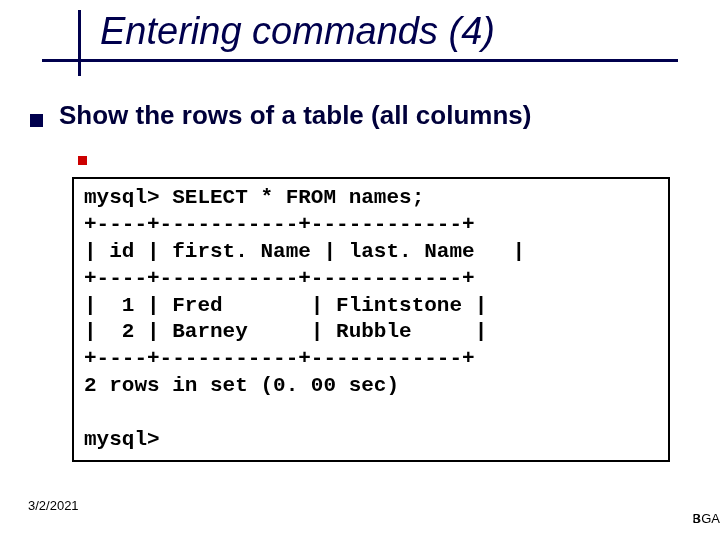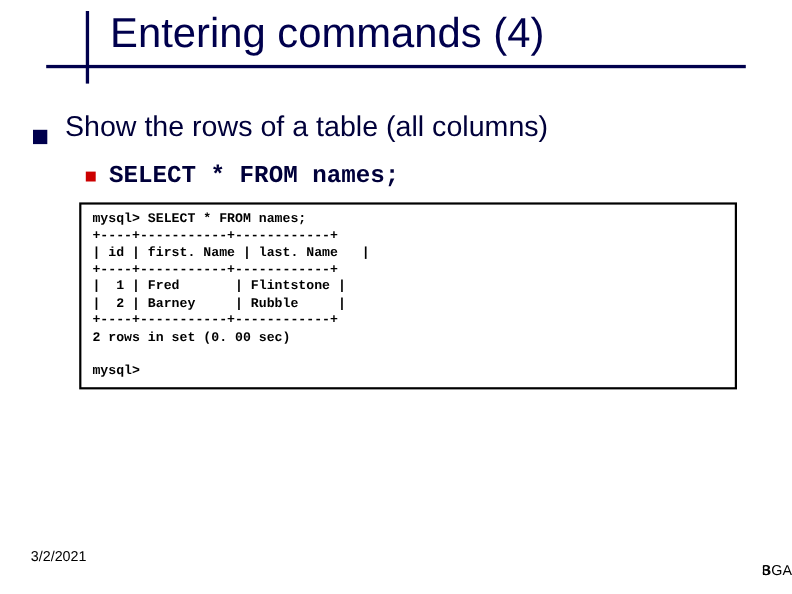--- a/index.html
+++ b/index.html
@@ -11,20 +11,21 @@
     font-family: "Verdana", "Geneva", sans-serif;
     color: #000033;
     position: relative;
     overflow: hidden;
   }
   .title-wrap {
     position: absolute;
     top: 10px;
     left: 0;
     width: 720px;
+    font-style: italic;
   }
   .title {
     font-size: 38px;
     font-weight: 400;
     color: #00004d;
     padding-left: 100px;
     letter-spacing: 0px;
   }
   .title-underline {
     margin-top: 6px;
@@ -42,22 +43,23 @@
     background: #00004d;
   }
   .body {
     position: absolute;
     top: 100px;
     left: 30px;
     right: 30px;
   }
   .bullet1 {
     display: flex;
-    align-items: flex-end;
+    align-items: center;
     margin-bottom: 16px;
+    font-weight: bold;
   }
   .sq {
     width: 13px;
     height: 13px;
     background: #00004d;
     flex: 0 0 auto;
     margin-top: 10px;
     margin-right: 16px;
   }
   .sq.small {
@@ -86,21 +88,21 @@
   .codebox {
     margin-left: 42px;
     border: 2px solid #000;
     padding: 6px 10px 6px 10px;
     width: 598px;
   }
   .codebox pre {
     margin: 0;
     font-family: "Courier New", monospace;
     font-weight: bold;
-    font-size: 12px;
+    font-size: 21px;
     line-height: 1.28;
     color: #000;
     white-space: pre;
   }
   .footer {
     position: absolute;
     bottom: 14px;
     left: 0;
     width: 720px;
     font-size: 13px;
@@ -122,21 +124,20 @@
 
 <div class="body">
 
   <div class="bullet1">
     <div class="sq"></div>
     <div class="lvl1-text">Show the rows of a table (all columns)</div>
   </div>
 
   <div class="bullet2">
     <div class="sq small"></div>
-    <div class="lvl2-text">SELECT * FROM names;</div>
   </div>
 
   <div class="codebox">
 <pre><span>mysql&gt; SELECT * FROM names;</span>
 <span>+----+-----------+------------+</span>
 <span>| id | first. Name | last. Name   |</span>
 <span>+----+-----------+------------+</span>
 <span>|  1 | Fred       | Flintstone |</span>
 <span>|  2 | Barney     | Rubble     |</span>
 <span>+----+-----------+------------+</span>

